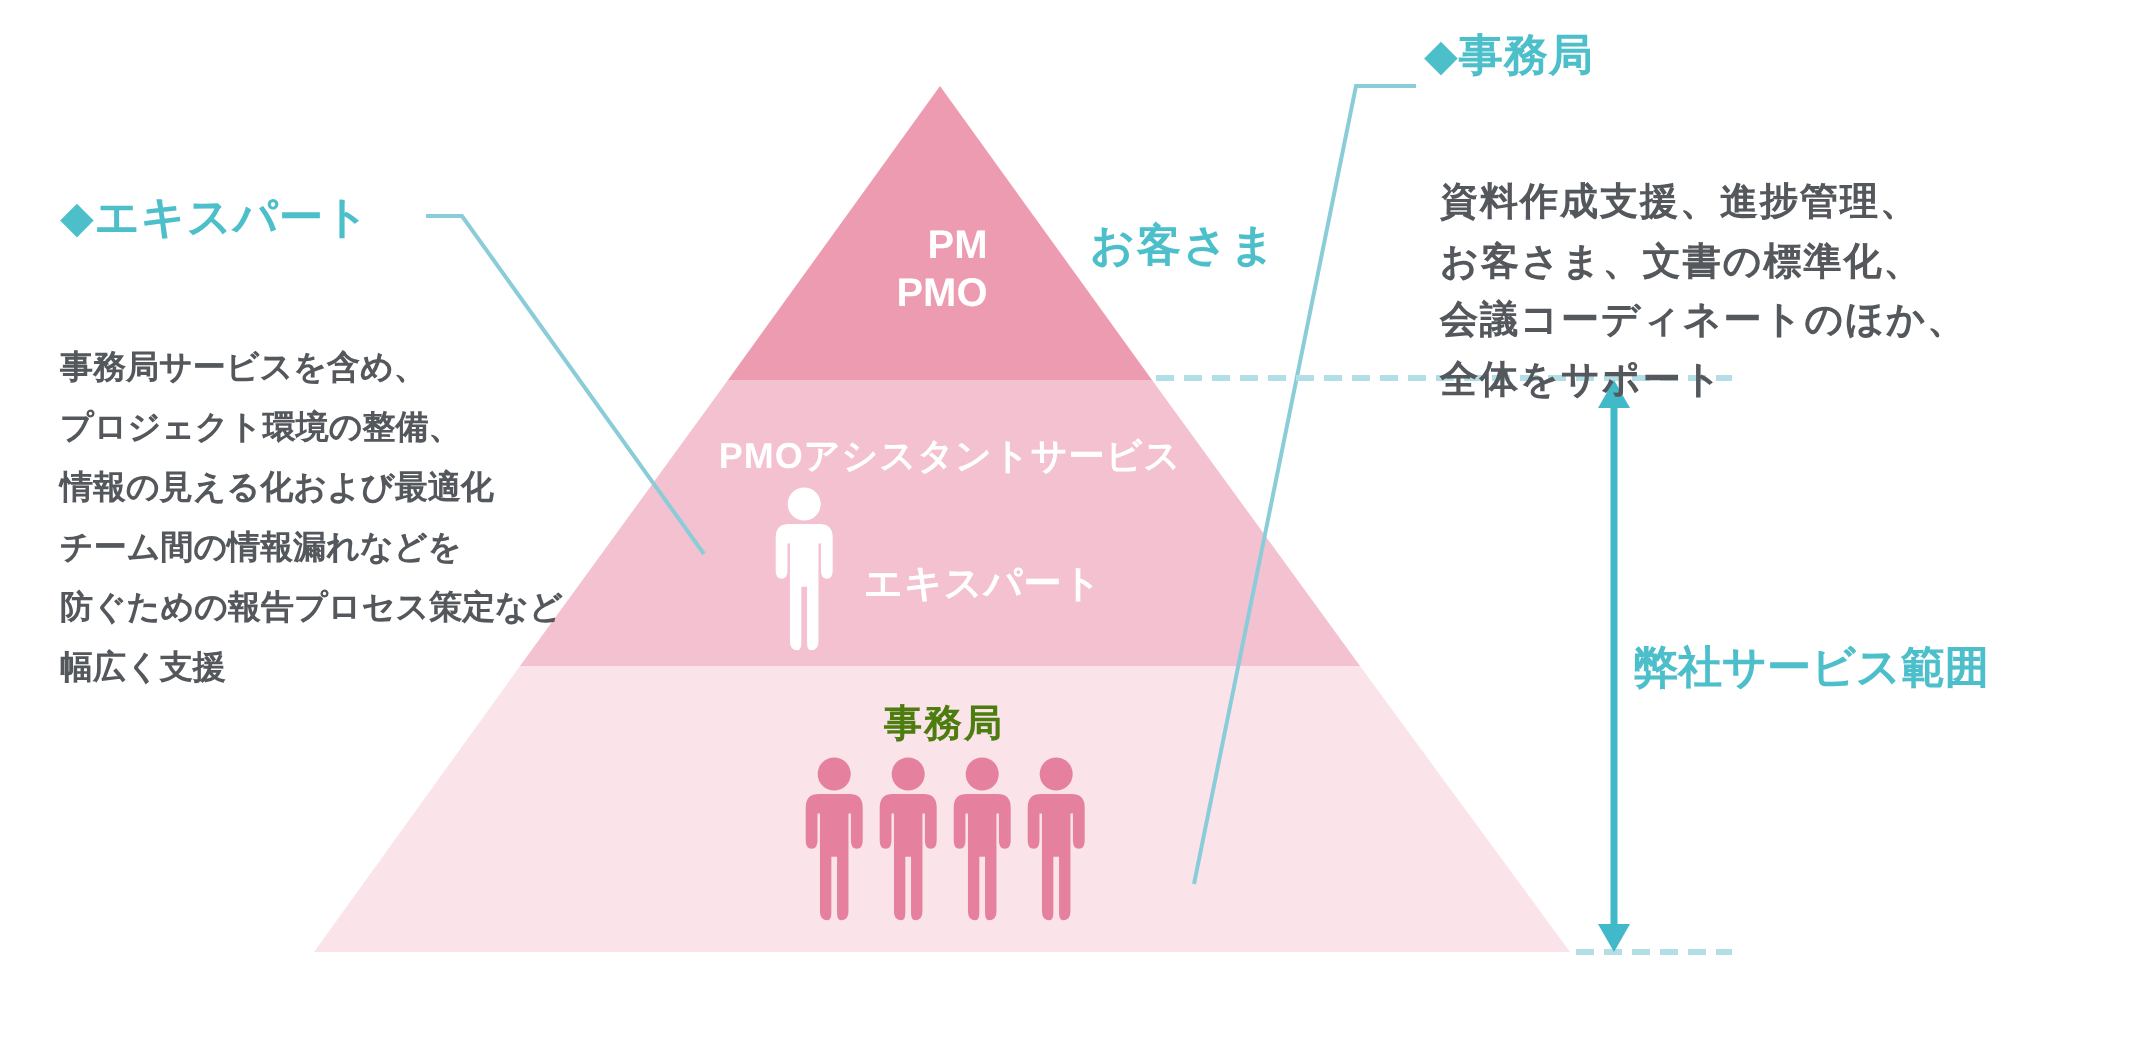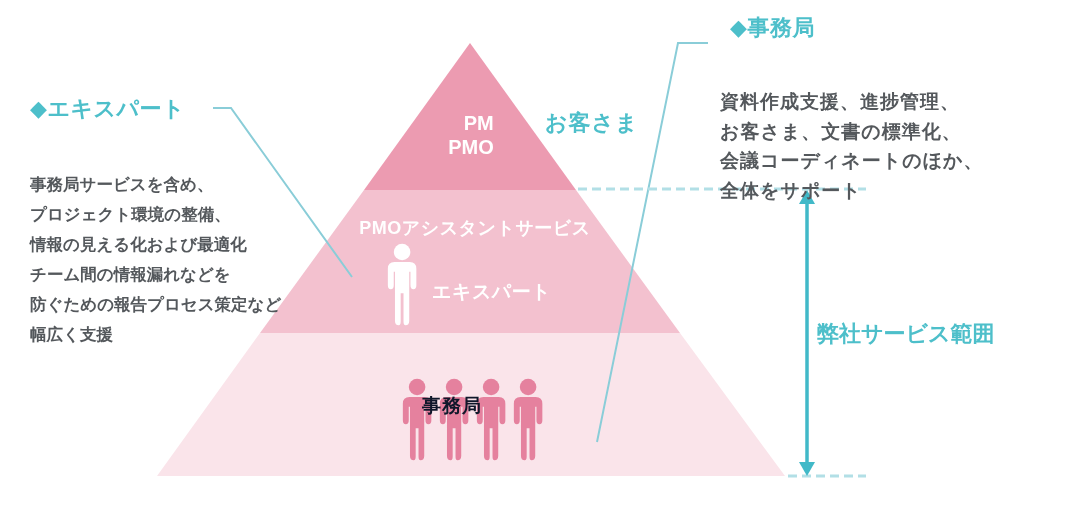--- a/index.html
+++ b/index.html
@@ -10,28 +10,28 @@
     font-family:"Liberation Sans","DejaVu Sans",sans-serif;
   }
   .canvas svg.layer { position:absolute; left:0; top:0; }
   .txt { position:absolute; white-space:nowrap; }
   .teal { color:#4dbfca; font-weight:700; }
   .note-title { font-size:22px; letter-spacing:0.5px; }
   .note-body { font-weight:700; color:#54585c;margin-top:34px; }
   .note-body-left  { left:30px;  top:135px; font-size:16.5px; line-height:30px; }
   .note-body-right { left:720px; top:53px;  font-size:19px;   line-height:29.5px; letter-spacing:1px; }
   .lbl-expert-title { left:30px;  top:94px; }
-  .lbl-office-title { left:730px; top:13px; }
+  .lbl-office-title { left:712px; top:13px; }
   .lbl-customer { left:545px; top:108px; font-size:22px; letter-spacing:1px; }
   .lbl-range    { left:817px; top:307px; font-size:22px;margin-top:12px; }
   .tier-txt { color:#ffffff; font-weight:700; text-align:right; }
   .lbl-pm   { left:471px; top:111px; transform:translateX(-50%); font-size:20px; line-height:24px; }
   .lbl-t2   { left:475px; top:216px; transform:translateX(-50%); font-size:18px; letter-spacing:0.5px; }
   .lbl-t2b  { left:432px; top:279px; font-size:19px; letter-spacing:0.5px; }
-  .lbl-t3   { left:452px; top:349px; transform:translateX(-50%); font-size:19px; font-weight:700; color:#0f172a; letter-spacing:1px;margin-top:44px; }
+  .lbl-t3   { left:472px; top:349px; transform:translateX(-50%); font-size:19px; font-weight:700; color:#4d7c0f; letter-spacing:1px; }
 </style>
 </head>
 <body>
 
 <div class="canvas">
 
   <svg class="layer" width="1075" height="529" viewBox="0 0 1075 529">
     <defs>
       <g id="person">
         <circle cx="18" cy="9.5" r="8.7"></circle>

